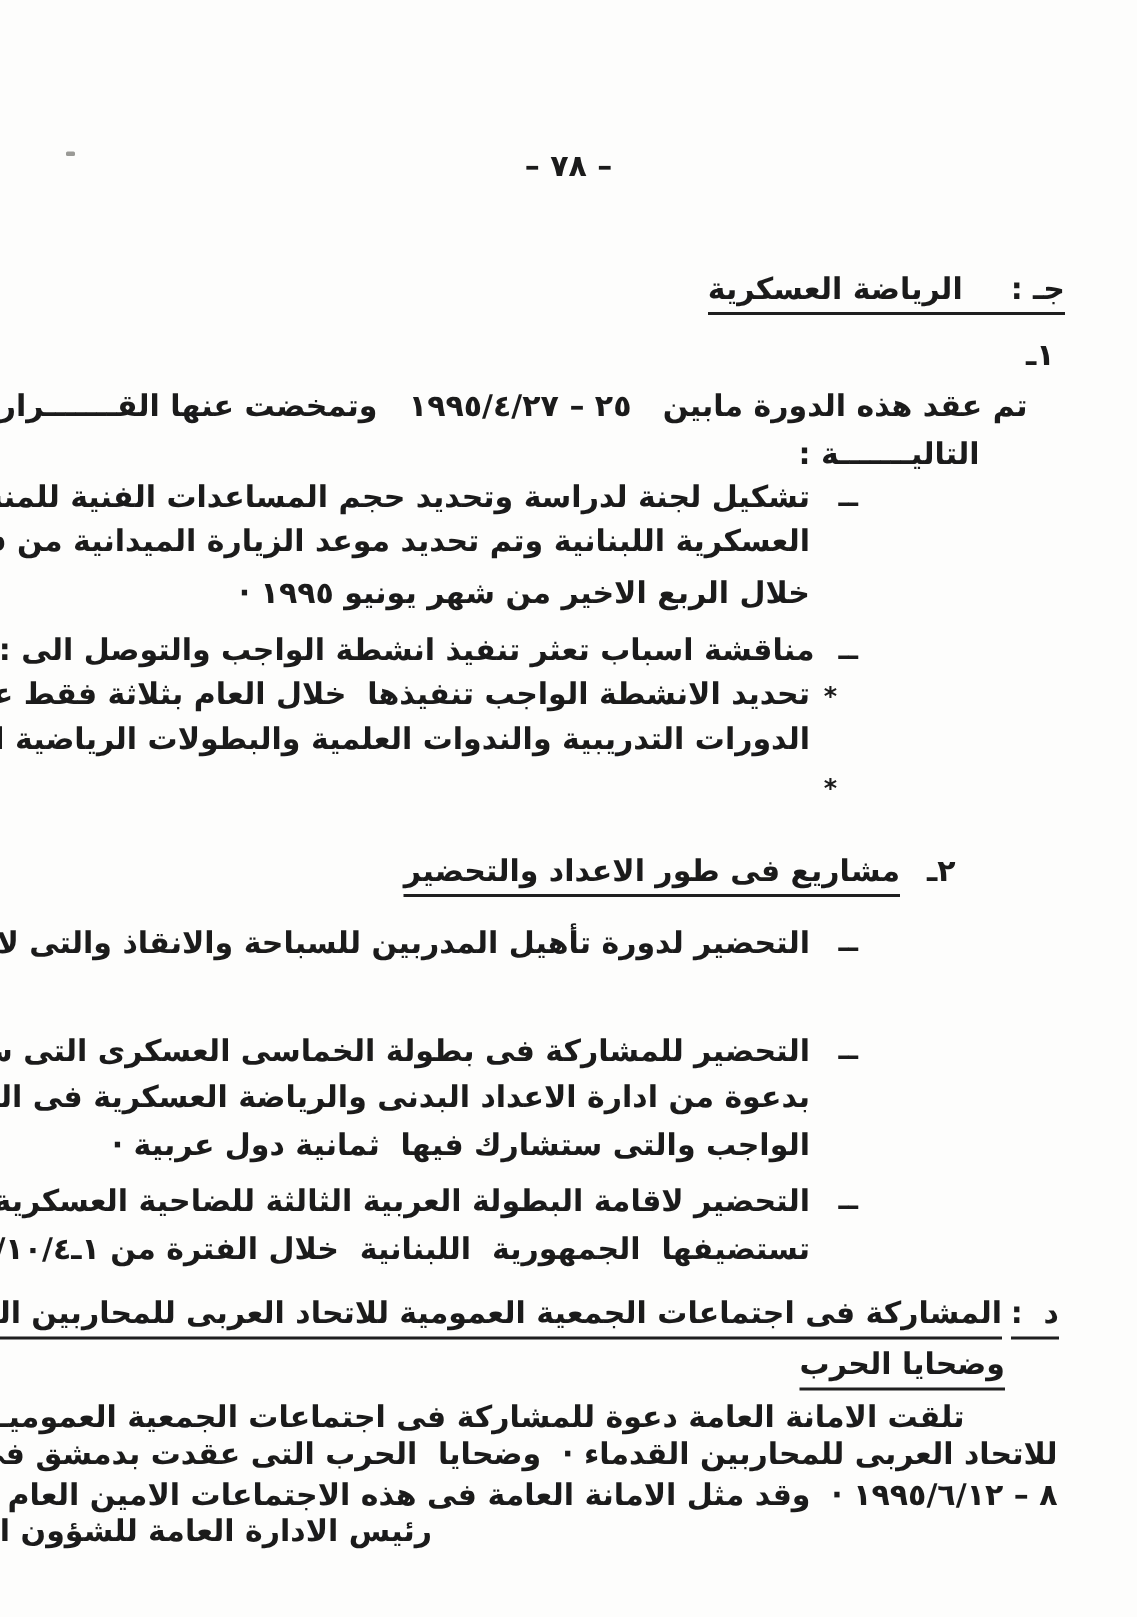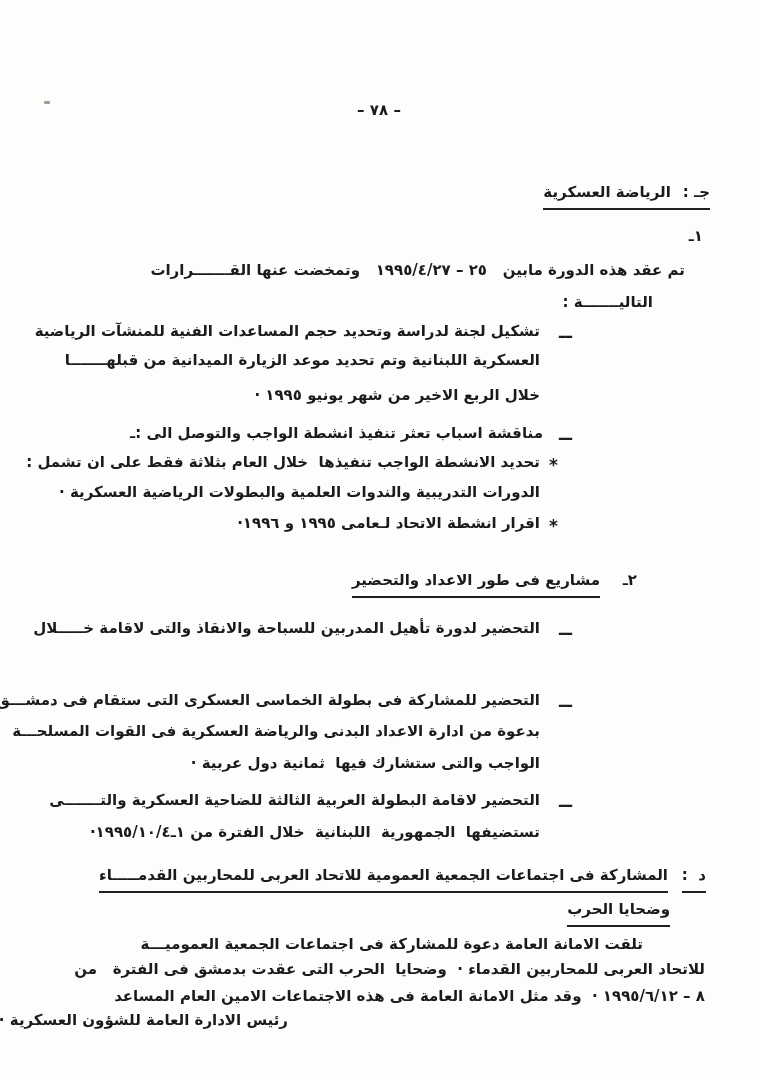--- a/index.html
+++ b/index.html
@@ -2,27 +2,27 @@
 <html lang="ar" dir="rtl"><head>
 <meta charset="utf-8">
 <style>
   html,body{margin:0;padding:0;background:#ffffff;}
   .page{
     position:relative;width:758px;height:1078px;background:#fdfdfc;
     font-family:"DejaVu Sans",sans-serif;color:#1b1b1b;font-weight:700;
     direction:rtl;overflow:hidden;
   }
   .ln{
-    position:absolute;font-size:15px;line-height:21px;white-space:pre;
+    position:absolute;font-size:20px;line-height:21px;white-space:pre;
     letter-spacing:0;
   }
   .u{border-bottom:2px solid #1f1f1f;padding-bottom:5px;}
   .bullet{position:absolute;font-size:19px;line-height:21px;white-space:pre;}
   .star{font-size:17px;line-height:17px;}
-  .gap-title{margin-right:12px;}
+  .gap-title{margin-right:32px;}
   .center{left:0;right:0;text-align:center;}
   .speck{position:absolute;width:6px;height:3px;background:#9a9a96;border-radius:1px;}
 </style>
 </head>
 <body>
 
 <div class="page">
 
   <div class="speck" style="top:101px;left:44px"></div>
 
@@ -41,21 +41,20 @@
   <div class="ln" style="top:385px;right:218px">خلال الربع الاخير من شهر يونيو ١٩٩٥ ·</div>
 
   <div class="bullet" style="top:423px;right:186px">ــ</div>
   <div class="ln" style="top:423px;right:215px">مناقشة اسباب تعثر تنفيذ انشطة الواجب والتوصل الى :ـ</div>
 
   <div class="bullet star" style="top:457px;right:200px">*</div>
   <div class="ln" style="top:452px;right:218px">تحديد الانشطة الواجب تنفيذها  خلال العام بثلاثة فقط على ان تشمل :</div>
   <div class="ln" style="top:482px;right:218px">الدورات التدريبية والندوات العلمية والبطولات الرياضية العسكرية ·</div>
 
   <div class="bullet star" style="top:518px;right:200px">*</div>
-  <div class="ln" style="top:513px;right:218px">اقرار انشطة الاتحاد لـعامى ١٩٩٥ و ١٩٩٦·</div>
 
   <div class="ln" style="top:570px;right:121px">٢ـ</div>
   <div class="ln u" style="top:570px;right:158px">مشاريع فى طور الاعداد والتحضير</div>
 
   <div class="bullet" style="top:618px;right:186px">ــ</div>
   <div class="ln" style="top:618px;right:218px">التحضير لدورة تأهيل المدربين للسباحة والانقاذ والتى لاقامة خـــــلال</div>
 
   <div class="bullet" style="top:690px;right:186px">ــ</div>
   <div class="ln" style="top:690px;right:218px">التحضير للمشاركة فى بطولة الخماسى العسكرى التى ستقام فى دمشـــق</div>
   <div class="ln" style="top:721px;right:218px">بدعوة من ادارة الاعداد البدنى والرياضة العسكرية فى القوات المسلحـــة</div>

